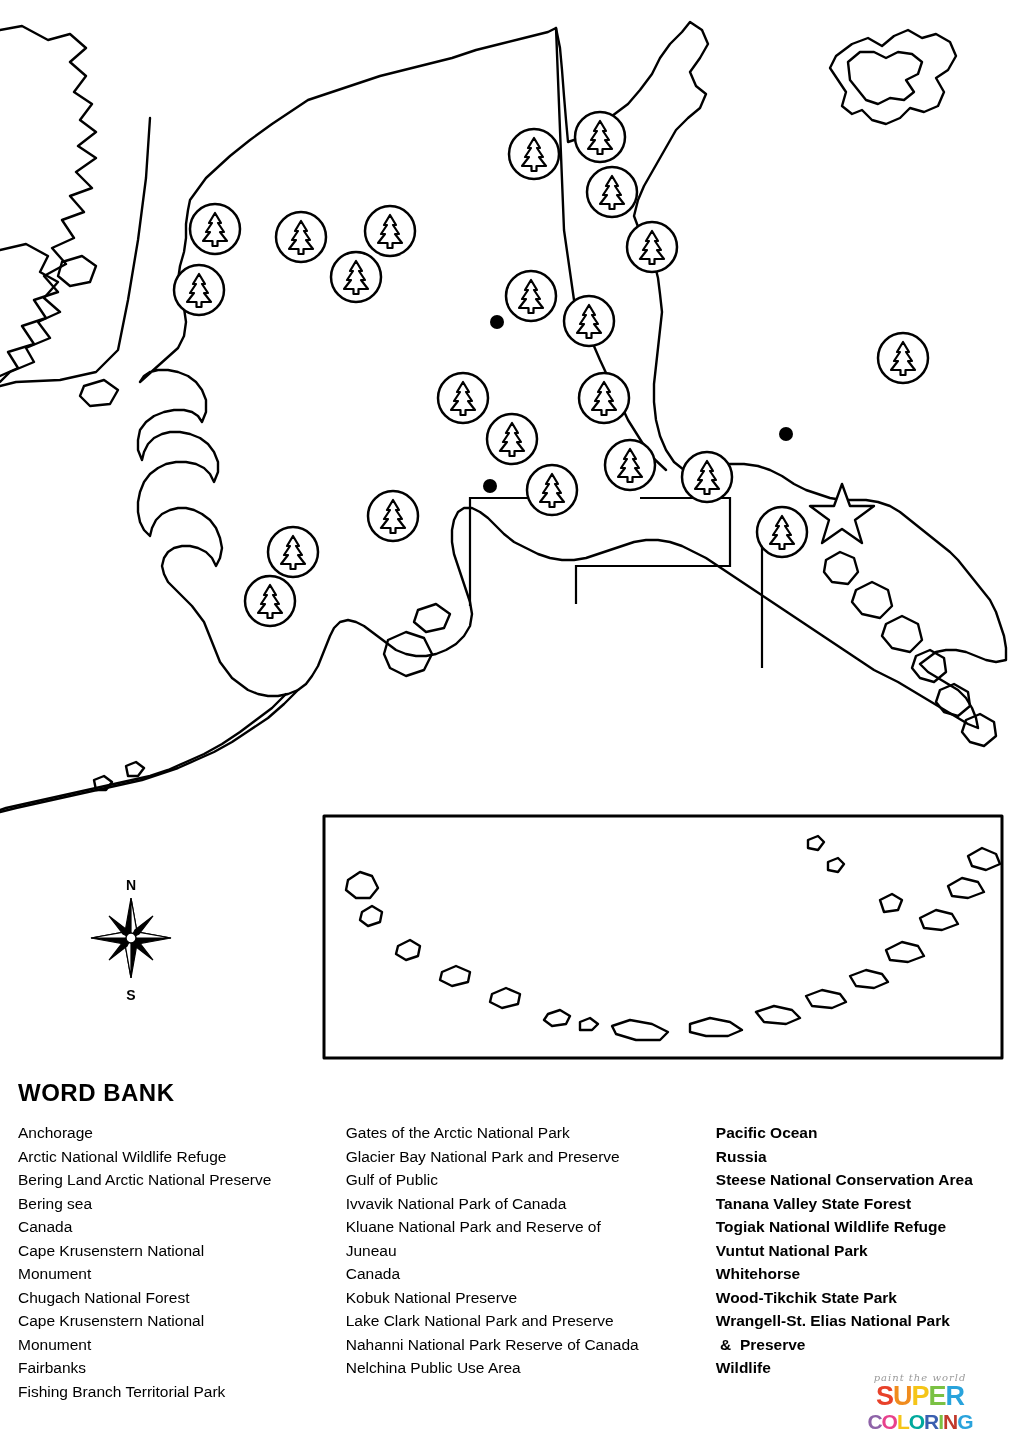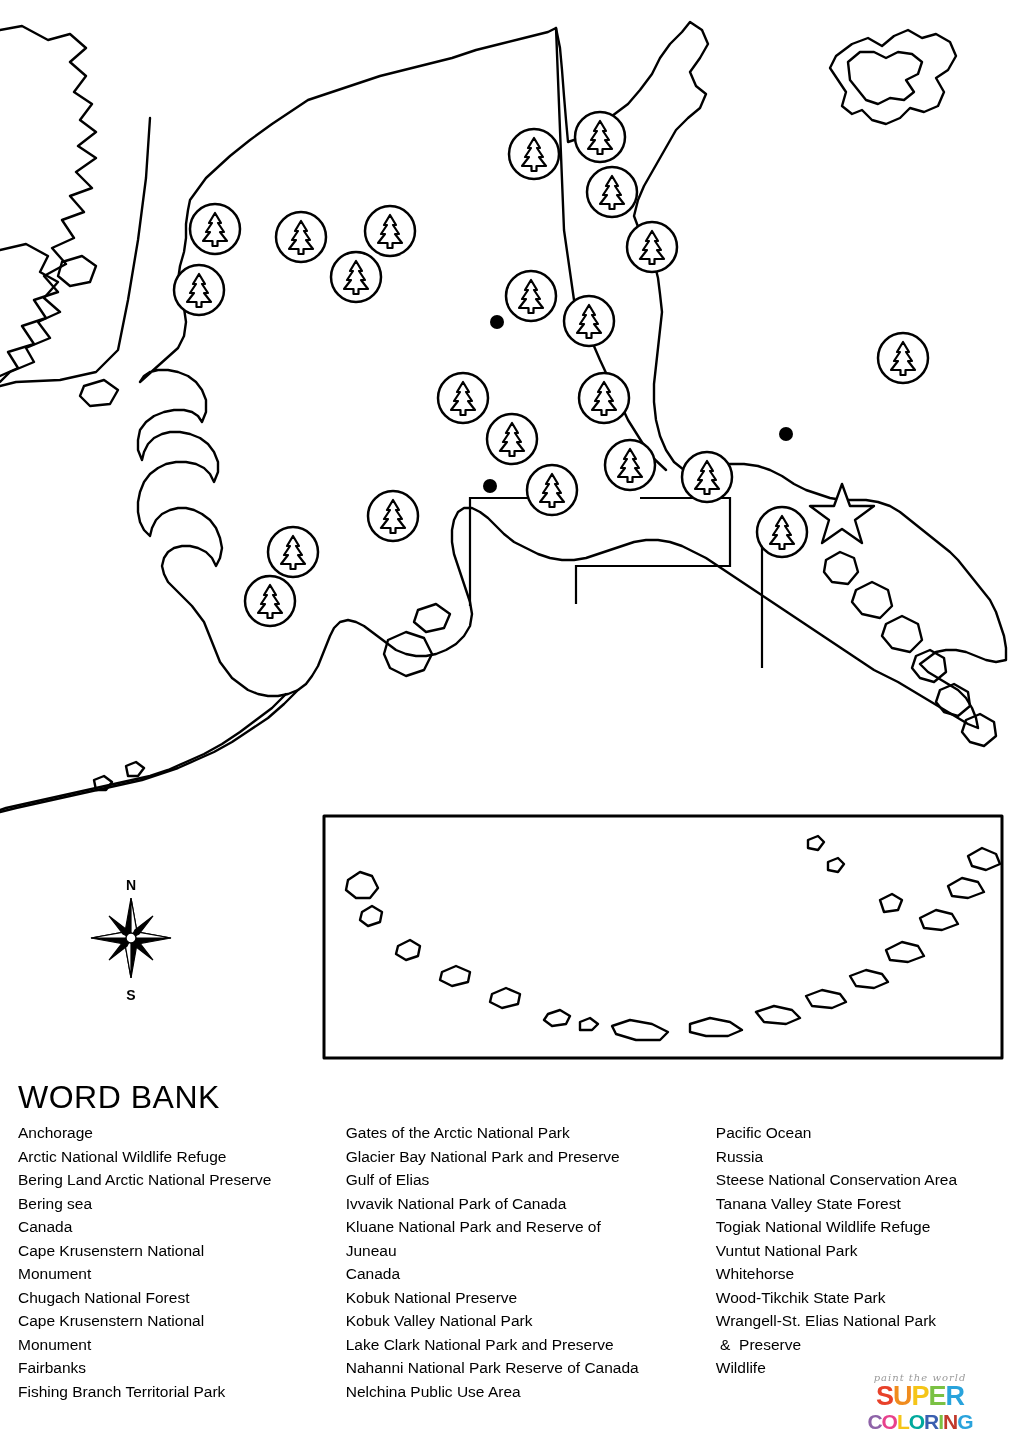--- a/index.html
+++ b/index.html
@@ -33,39 +33,39 @@
     position: absolute;
     left: 0;
     top: 1075px;
     width: 1020px;
     height: 365px;
   }
   .wb-title {
     position: absolute;
     left: 18px;
     top: 4px;
-    font-size: 32px;
-    font-weight: normal;
+    font-size: 24px;
+    font-weight: bold;
     letter-spacing: 0.5px;
   }
   .wb-cols {
     position: absolute;
     left: 18px;
     top: 46px;
     width: 990px;
     display: flex;
     gap: 8px;
   }
   .wb-col {
     font-size: 15.5px;
     line-height: 23.5px;
   }
   .wb-col.c1 { width: 325px; }
   .wb-col.c2 { width: 368px; }
-  .wb-col.c3 { width: 297px; }
+  .wb-col.c3 { width: 297px; font-weight: bold; }
   .wb-item {
     white-space: pre-wrap;
   }
   .logo {
     position: absolute;
     right: 10px;
     bottom: 8px;
     width: 180px;
     height: 60px;
     text-align: center;
@@ -294,27 +294,26 @@
         <div class="wb-item">Monument</div>
         <div class="wb-item">Chugach National Forest</div>
         <div class="wb-item">Cape Krusenstern National</div>
         <div class="wb-item">Monument</div>
         <div class="wb-item">Fairbanks</div>
         <div class="wb-item">Fishing Branch Territorial Park</div>
       </div>
       <div class="wb-col c2">
         <div class="wb-item">Gates of the Arctic National Park</div>
         <div class="wb-item">Glacier Bay National Park and Preserve</div>
-        <div class="wb-item">Gulf of Elias</div>
+        <div class="wb-item">Gulf of Public</div>
         <div class="wb-item">Ivvavik National Park of Canada</div>
         <div class="wb-item">Kluane National Park and Reserve of</div>
         <div class="wb-item">Juneau</div>
         <div class="wb-item">Canada</div>
         <div class="wb-item">Kobuk National Preserve</div>
-        <div class="wb-item">Kobuk Valley National Park</div>
         <div class="wb-item">Lake Clark National Park and Preserve</div>
         <div class="wb-item">Nahanni National Park Reserve of Canada</div>
         <div class="wb-item">Nelchina Public Use Area</div>
       </div>
       <div class="wb-col c3">
         <div class="wb-item">Pacific Ocean</div>
         <div class="wb-item">Russia</div>
         <div class="wb-item">Steese National Conservation Area</div>
         <div class="wb-item">Tanana Valley State Forest</div>
         <div class="wb-item">Togiak National Wildlife Refuge</div>

